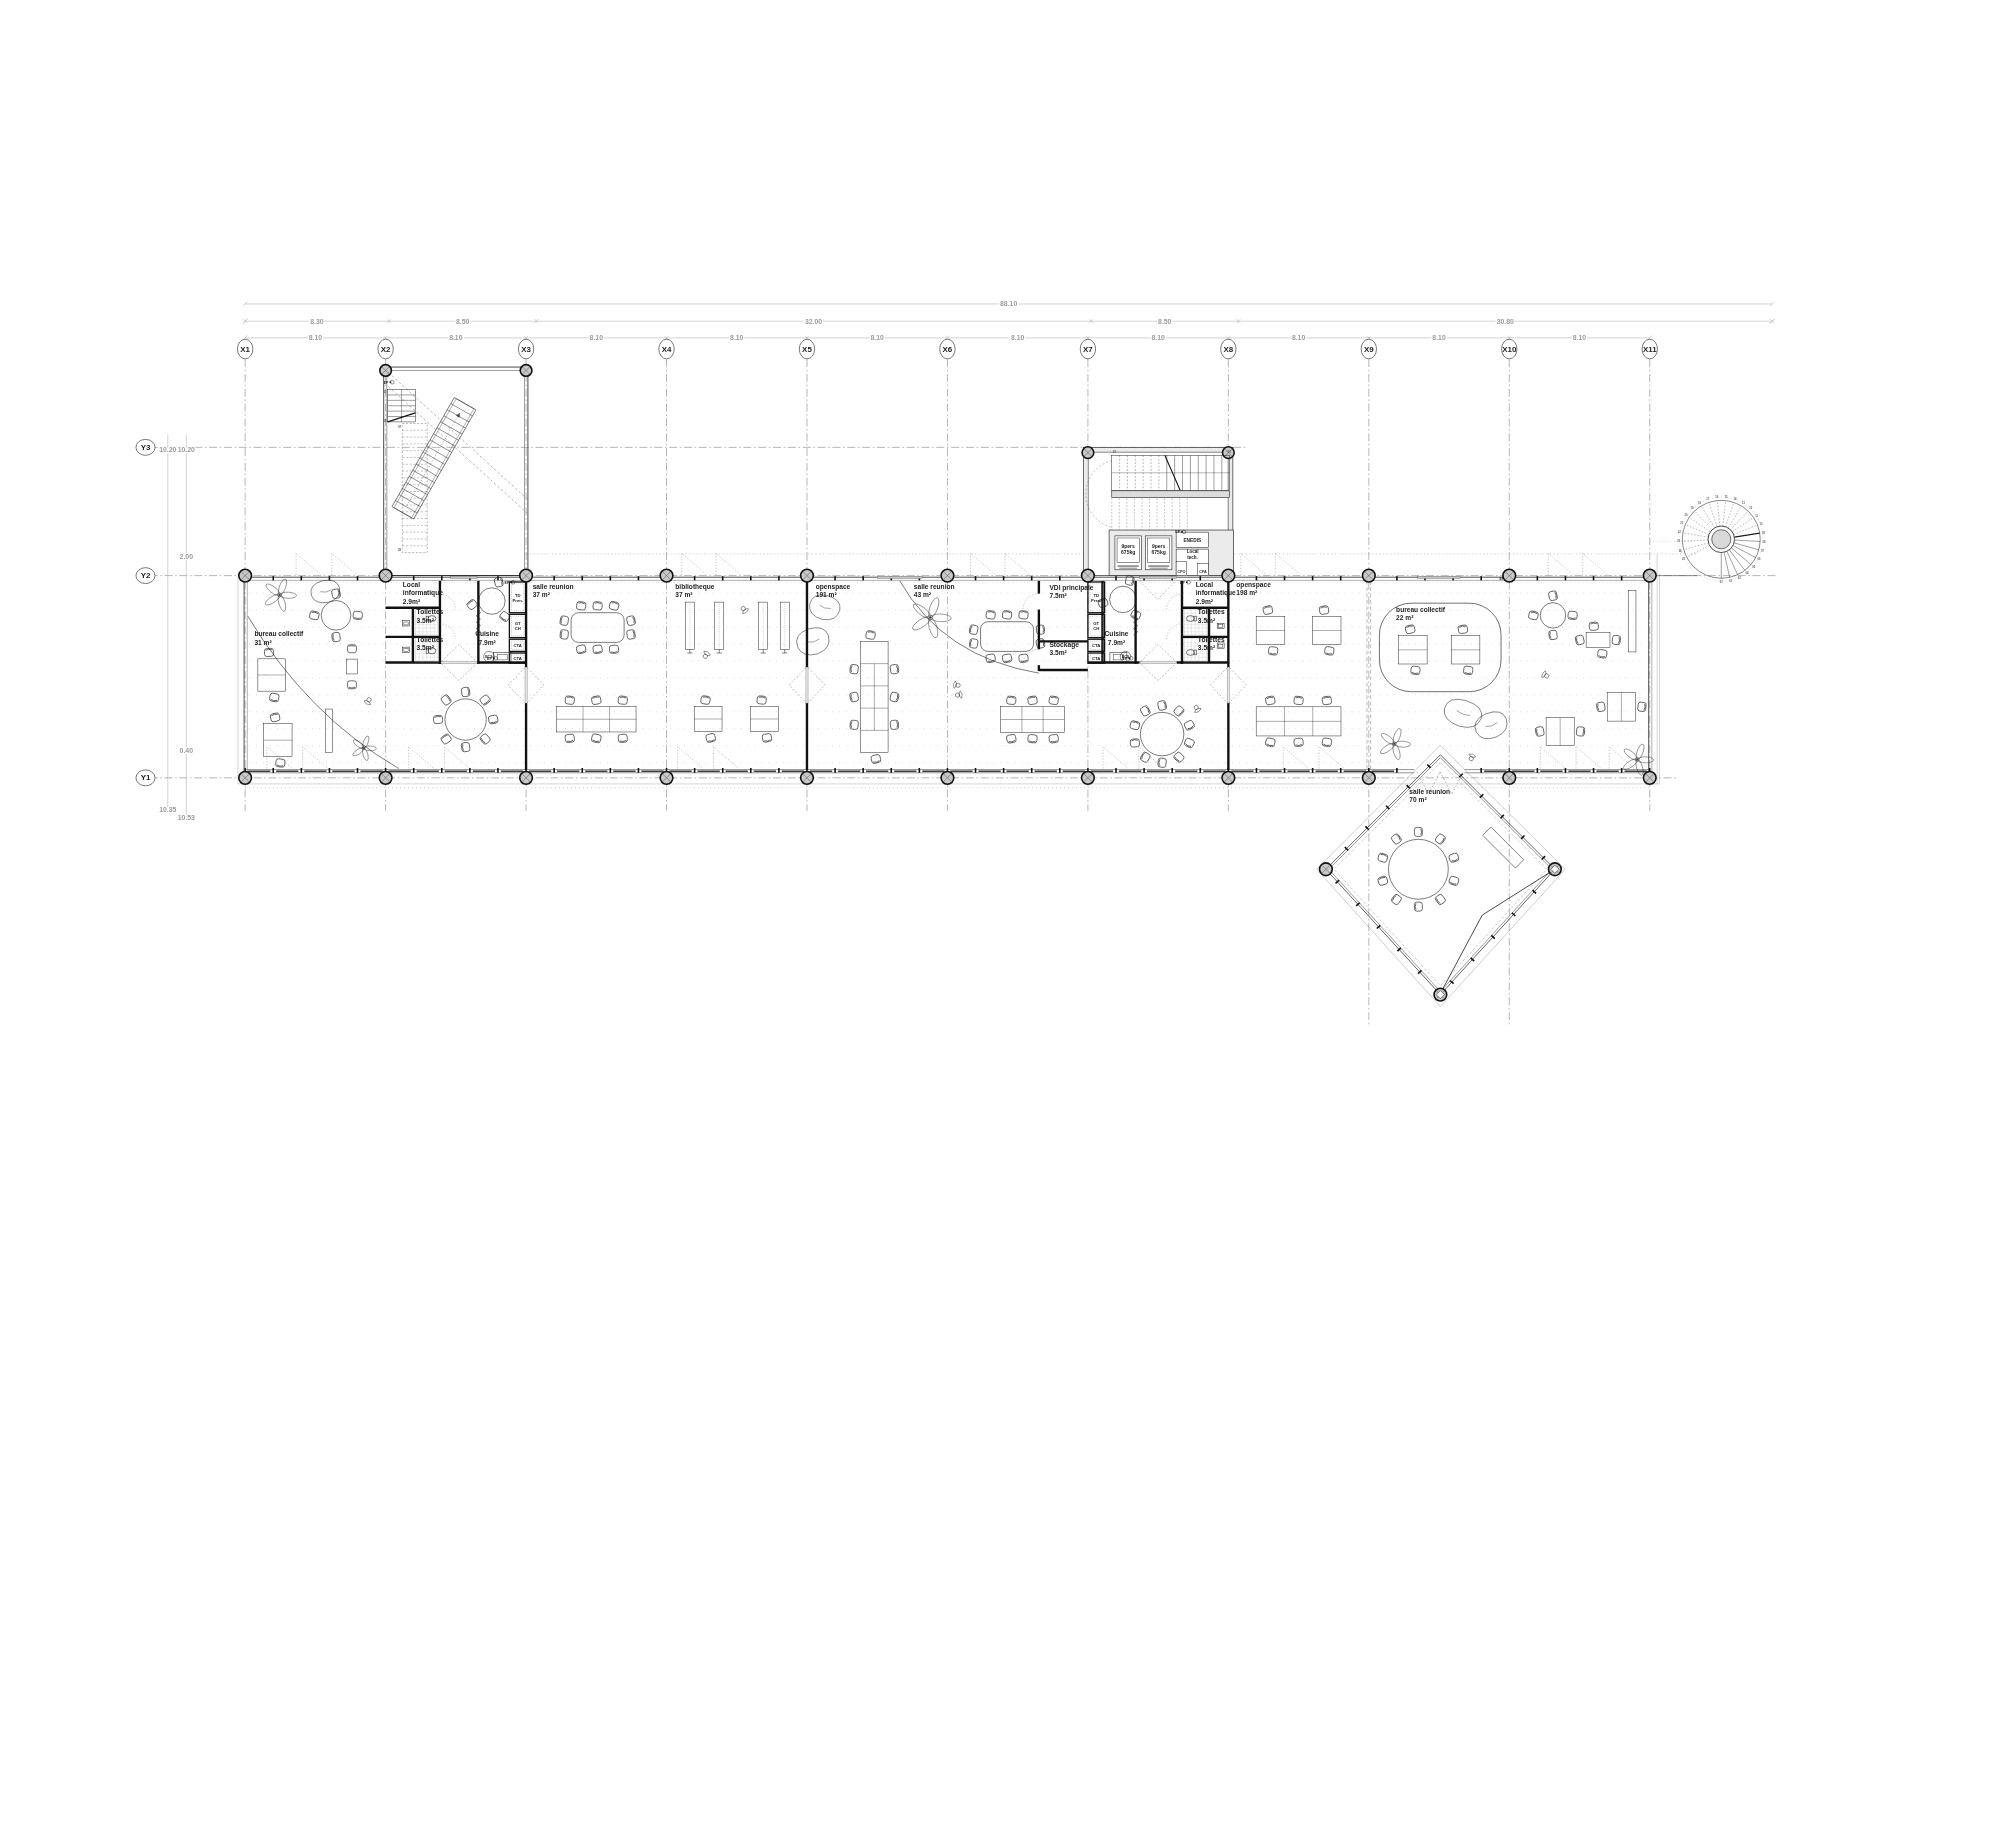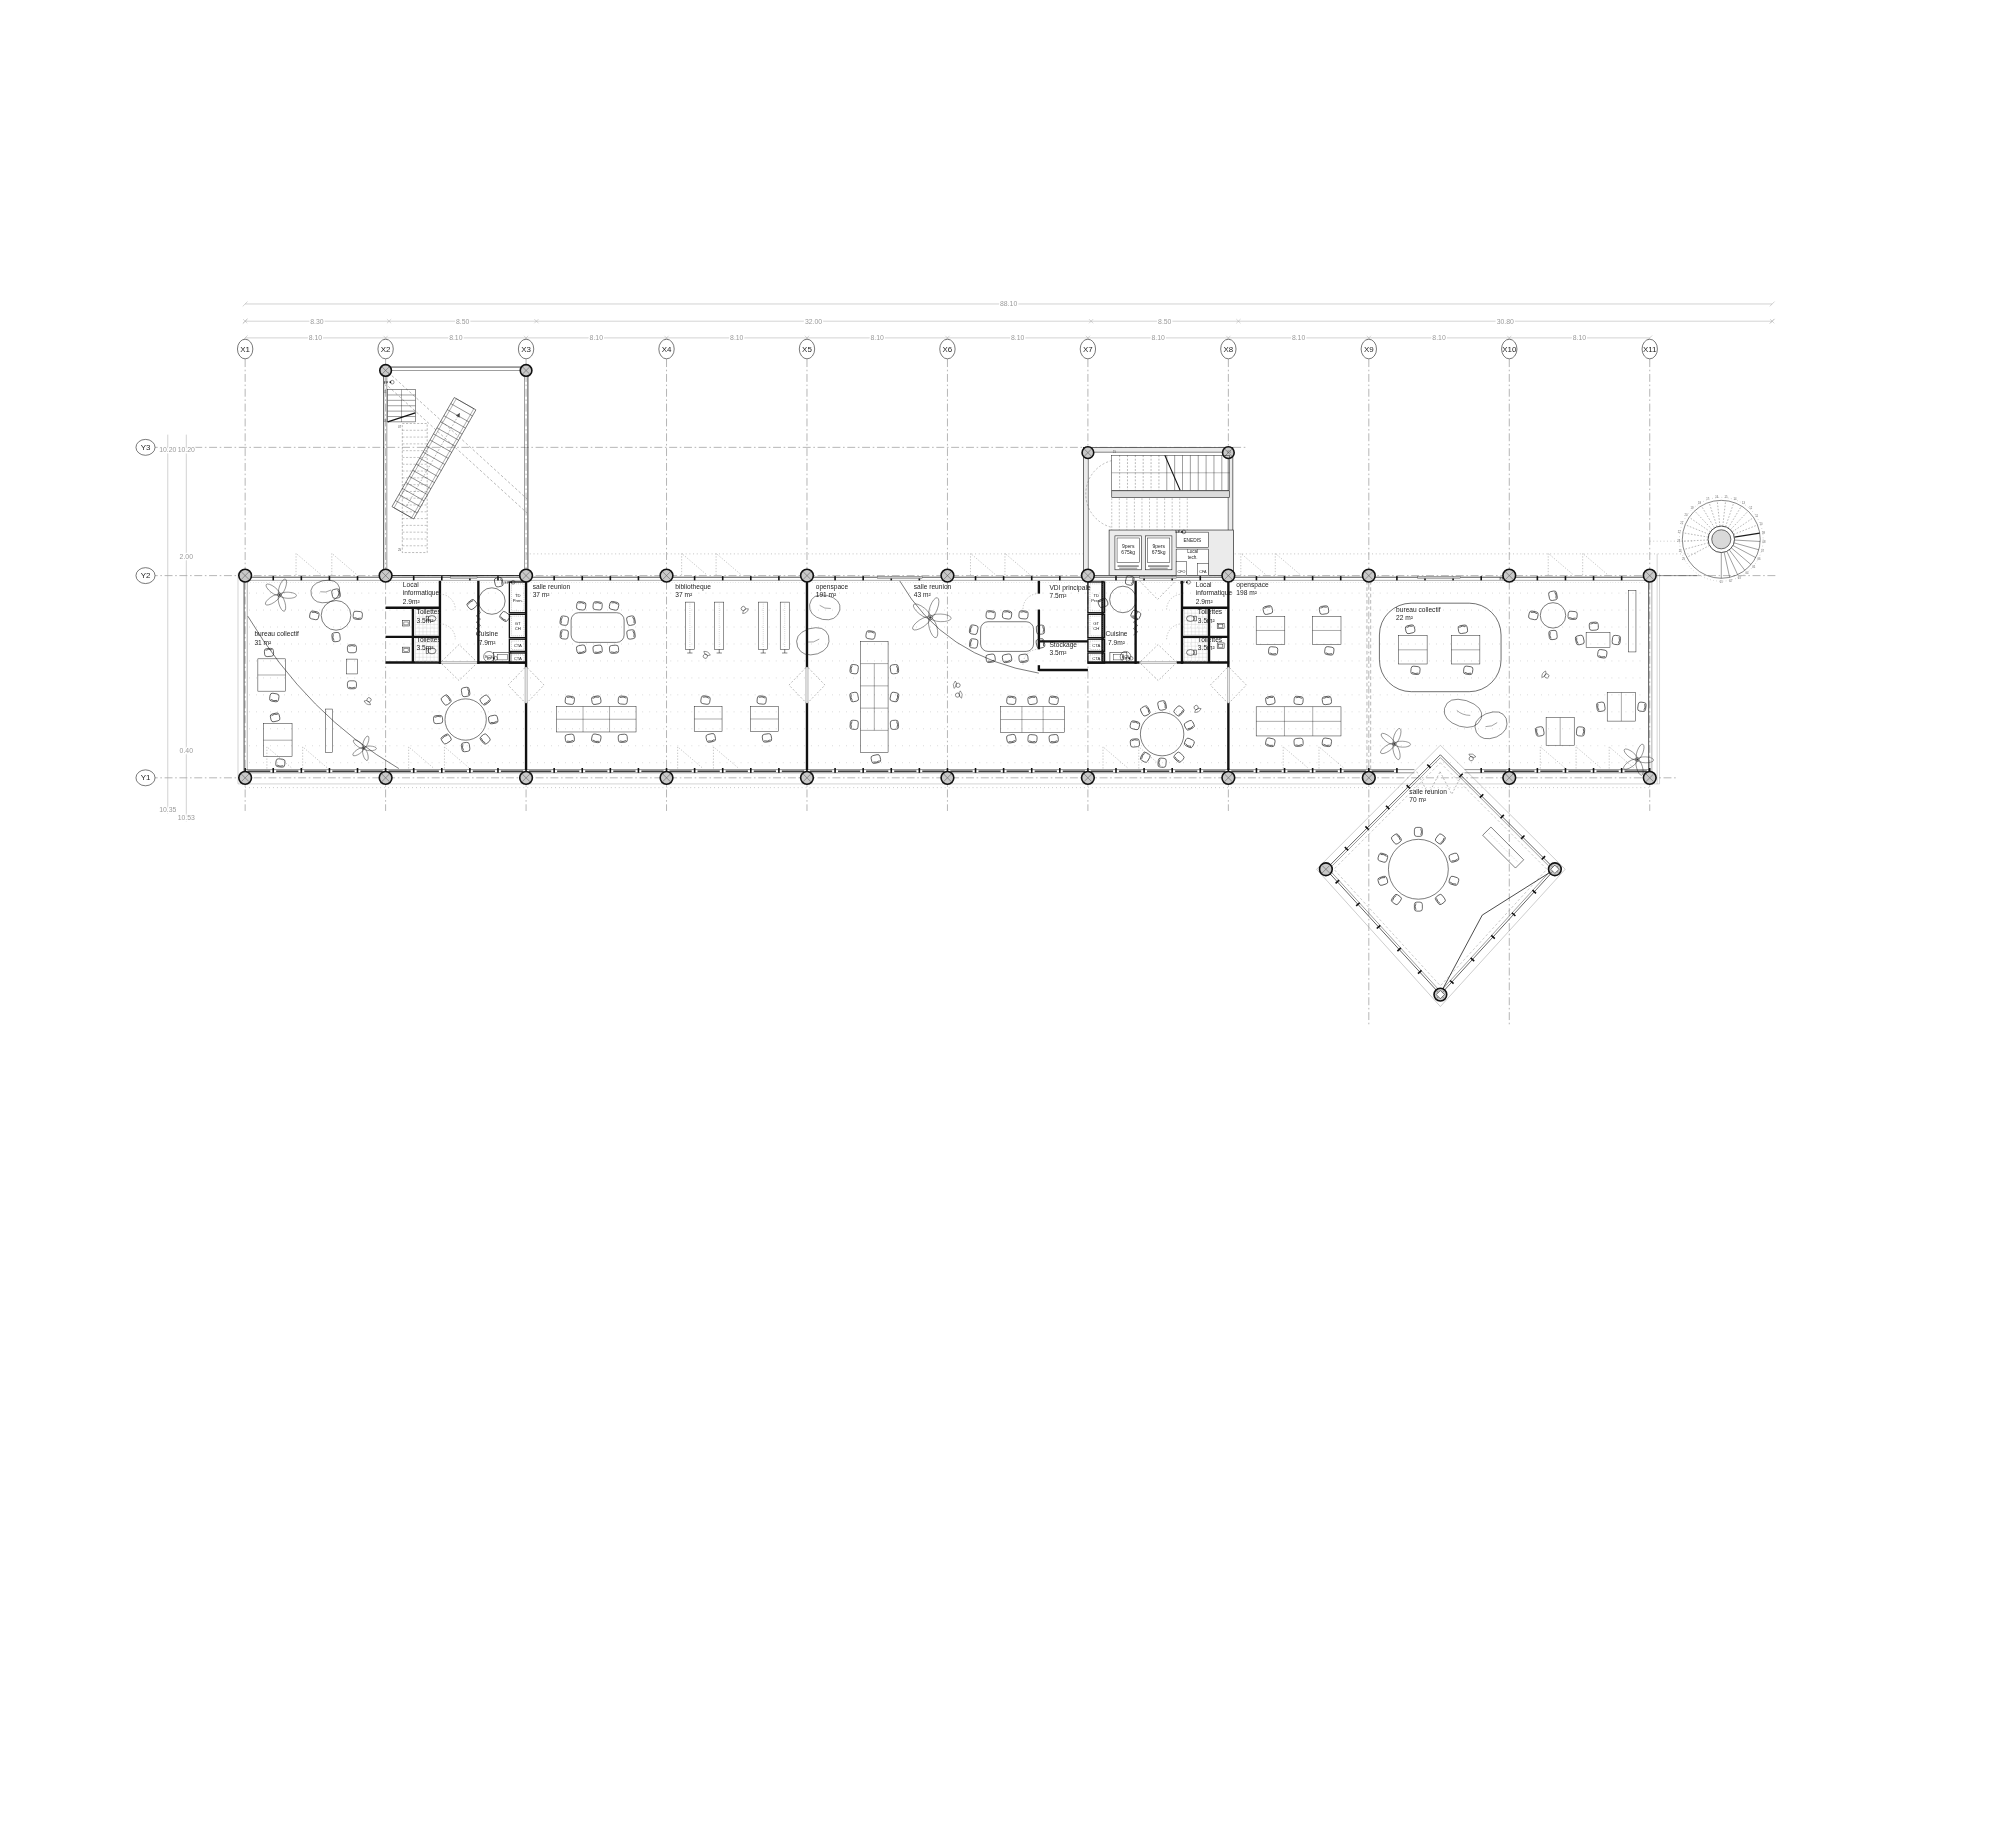--- a/index.html
+++ b/index.html
@@ -1,17 +1,17 @@
 <!DOCTYPE html>
 <html style="font-size:6.4px"><head>
 <meta charset="utf-8">
 <style>
   html,body{margin:0;padding:0;background:#ffffff;}
   body{font-family:"Liberation Sans", sans-serif;}
-  #plan-wrap{width:100%;background:#ffffff;}
+  #plan-wrap{width:100%;background:#ffffff;font-weight:bold;}
   svg{display:block;width:100%;height:auto;background:#ffffff;}
   text{font-family:"Liberation Sans","DejaVu Sans",sans-serif;}
 </style>
 </head>
 <body>
 
 <div id="plan-wrap">
   <svg id="plan" viewBox="0 0 7524 4621" xmlns="http://www.w3.org/2000/svg">
       <g>
         <rect x="0" y="0" width="7524" height="4621" fill="#ffffff"></rect>

